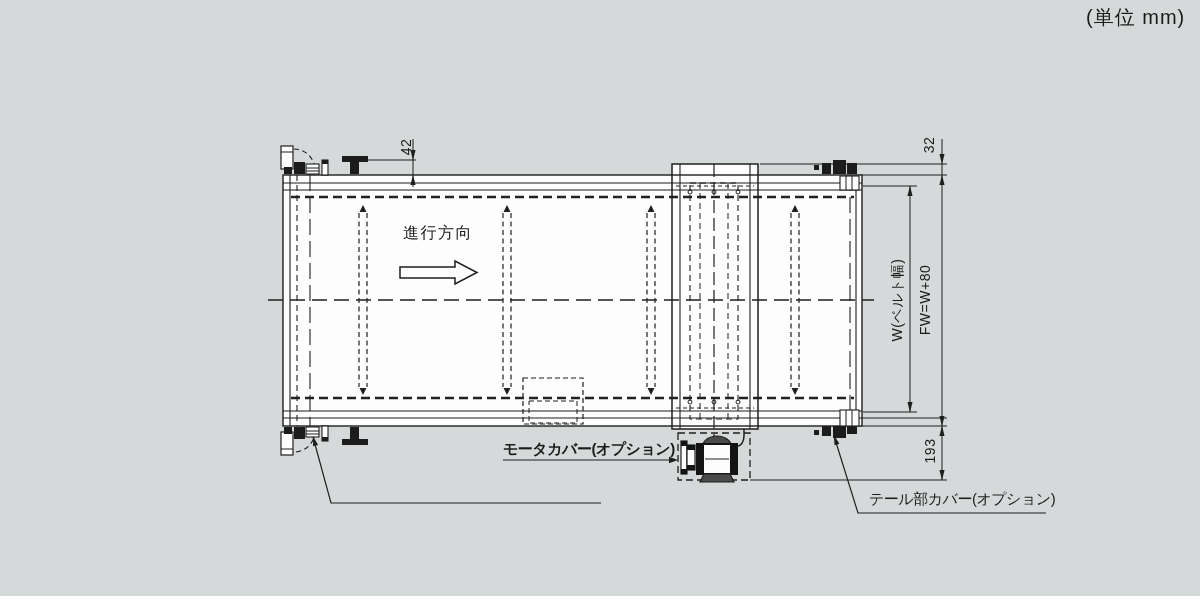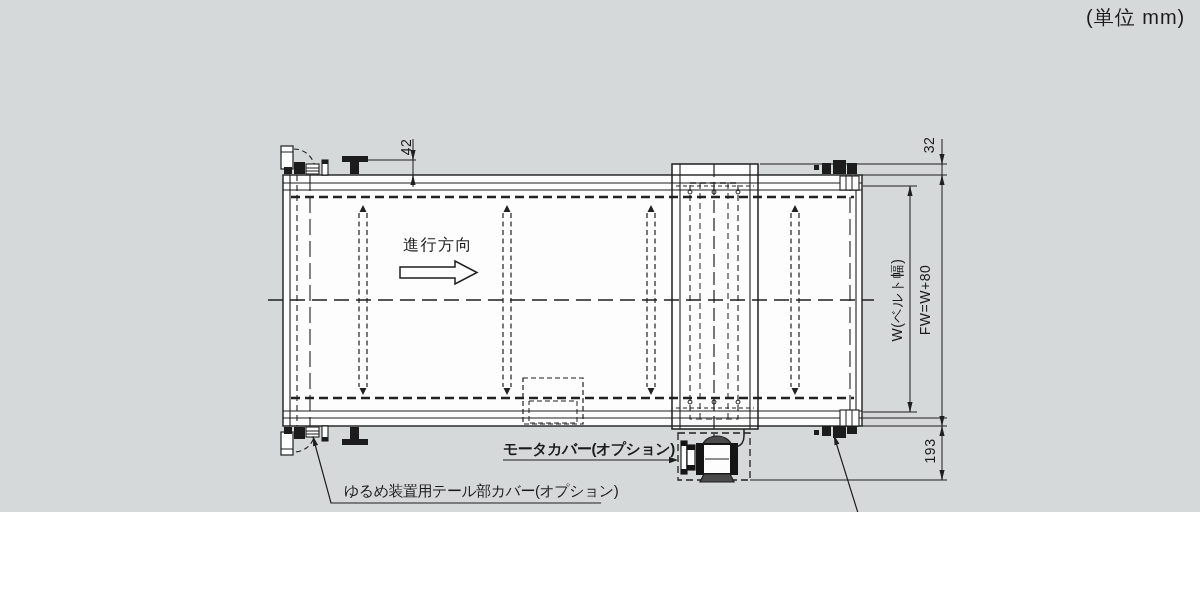--- a/index.html
+++ b/index.html
@@ -1,17 +1,17 @@
 <!DOCTYPE html>
 <html><head>
 <meta charset="utf-8">
 <style>
   html,body{margin:0;padding:0;}
   #stage{
-    position:relative; width:1200px; height:512px; overflow:hidden;
+    position:relative; width:1200px; height:596px; overflow:hidden;
     background:#d6d9da;
     font-family:"Liberation Sans","DejaVu Sans",sans-serif;
     color:#1b1b1b;
   }
   #linework{position:absolute; left:0; top:0;}
   .lbl{
     position:absolute; white-space:nowrap; color:#1b1b1b;
     font-family:"Liberation Sans","DejaVu Sans",sans-serif;
     line-height:1.15;
   }
@@ -209,29 +209,29 @@
       <polygon points="313,436 318.1,445 313.1,446.3" fill="#1f1f1f" stroke="none"></polygon>
       <path d="M1046,513 L858,513 L834,436"></path>
       <polygon points="834,435 839.4,443.8 834.5,445.3" fill="#1f1f1f" stroke="none"></polygon>
     </g>
 
     <path d="M400,267 L455,267 L455,261 L477,272.5 L455,284 L455,278 L400,278 Z" fill="#fdfdfd" stroke="#1f1f1f" stroke-width="1.5" stroke-linejoin="miter"></path>
   </svg>
 
   <div class="lbl unit" style="left:1086px; top:6px;">(単位 mm)</div>
 
-  <div class="lbl dir" style="left:403px; top:236px;">進行方向</div>
+  <div class="lbl dir" style="left:403px; top:224px;">進行方向</div>
 
   <div class="lbl dimnum rot" style="left:406px; top:147px;">42</div>
 
   <div class="lbl dimnum rot" style="left:929px; top:145px;">32</div>
 
   <div class="lbl dimnum rot" style="left:897px; top:300px;">W(ベルト幅)</div>
 
   <div class="lbl dimnum rot" style="left:925px; top:300px;">FW=W+80</div>
 
   <div class="lbl dimnum rot" style="left:930px; top:451px;">193</div>
 
   <div class="lbl callout" style="left:503px; top:440px;font-weight:bold;">モータカバー(オプション)</div>
 
-  <div class="lbl callout" style="left:344px; top:482px;">ゆるめ装置用テール部カバー(オプション)</div>
-
+
+  <div class="lbl callout" style="left:869px; top:490px;">テール部カバー(オプション)</div>
 </div>
 
 </body></html>

